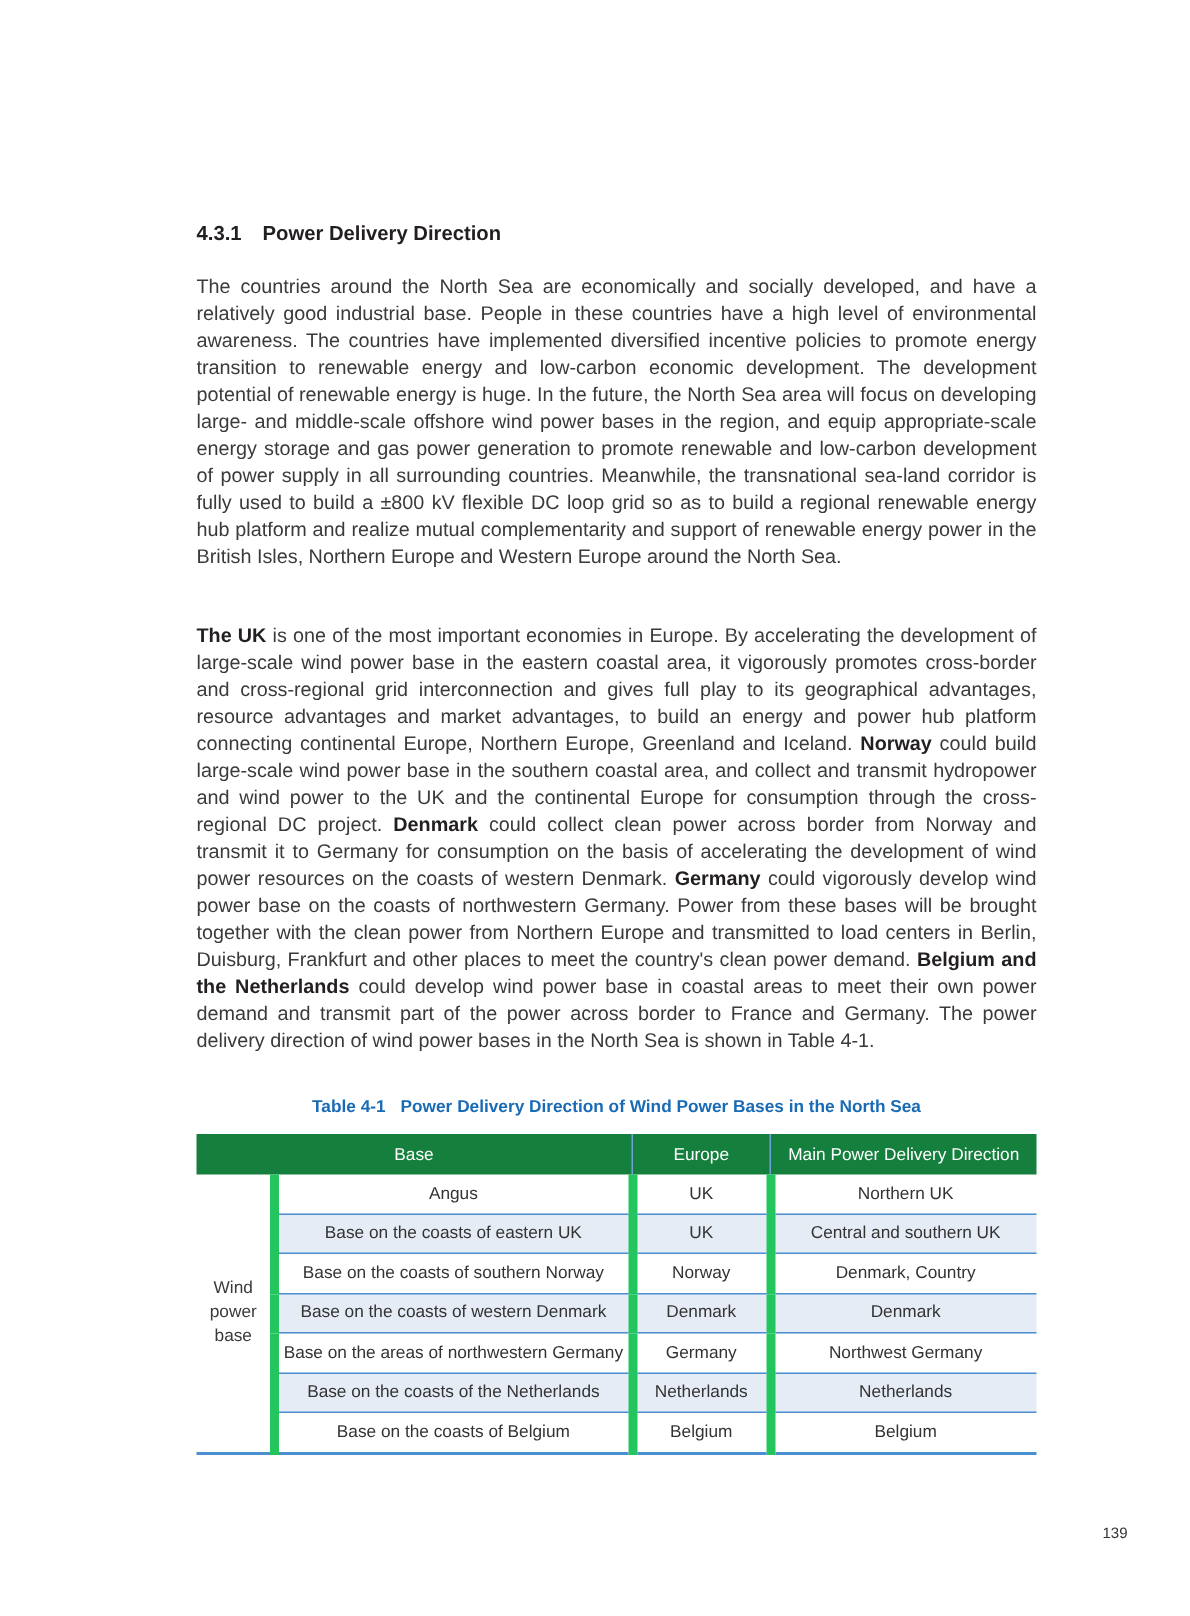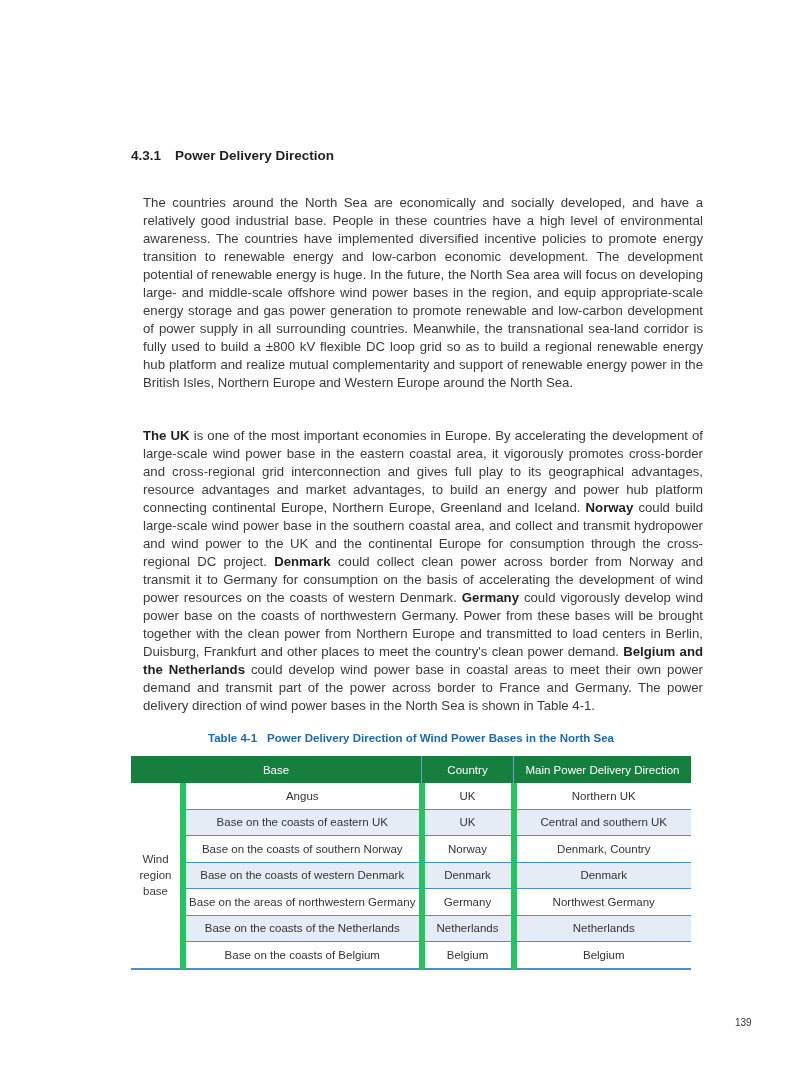--- a/index.html
+++ b/index.html
@@ -4,21 +4,21 @@
 <style>
   html, body { margin: 0; padding: 0; background: #ffffff; }
   body { width: 793px; height: 1077px; position: relative; overflow: hidden;
          font-family: "Liberation Sans", sans-serif; color: #231f20; }
   .page { position: absolute; left: 0; top: 0; width: 793px; height: 1077px; }
   .h2 { position: absolute; left: 131px; top: 111px; font-size: 16.5px; font-weight: bold; color: #231f20; margin: 0; }
   .h2 .num { display: inline-block; width: 38px; }
   .h3 { position: absolute; left: 131px; top: 148px; font-size: 13.5px; font-weight: bold; color: #231f20; margin: 0; }
   .h3 .num { display: inline-block; width: 44px; }
   .para { position: absolute; left: 131px; width: 560px; font-size: 13.2px; line-height: 18px;
-          text-align: justify; text-align-last: left; color: #3a3a3a; margin: 12px; }
+          text-align: justify; text-align-last: left; color: #3a3a3a; margin: 0; }
   .p1 { top: 182px; }
   .p2 { top: 415px; }
   .para b { font-weight: bold; color: #231f20; }
   .caption { position: absolute; left: 131px; width: 560px; top: 732px; text-align: center;
              font-size: 11.5px; font-weight: bold; color: #1a6bb5; }
   .caption .num { margin-right: 10px; }
   table.t { position: absolute; left: 131px; top: 756px; width: 560px; border-collapse: collapse;
             font-size: 11.5px; color: #333; }
   table.t th { background: #15803d; color: #ffffff; font-weight: normal; height: 27px; padding: 0;
                border-left: 1px solid #6fa3d8; }
@@ -45,27 +45,27 @@
   <p class="para p2"><b>The UK</b><span> is one of the most important economies in Europe. By accelerating the development of large-scale wind power base in the eastern coastal area, it vigorously promotes cross-border and cross-regional grid interconnection and gives full play to its geographical advantages, resource advantages and market advantages, to build an energy and power hub platform connecting continental Europe, Northern Europe, Greenland and Iceland. </span><b>Norway</b><span> could build large-scale wind power base in the southern coastal area, and collect and transmit hydropower and wind power to the UK and the continental Europe for consumption through the cross-regional DC project. </span><b>Denmark</b><span> could collect clean power across border from Norway and transmit it to Germany for consumption on the basis of accelerating the development of wind power resources on the coasts of western Denmark. </span><b>Germany</b><span> could vigorously develop wind power base on the coasts of northwestern Germany. Power from these bases will be brought together with the clean power from Northern Europe and transmitted to load centers in Berlin, Duisburg, Frankfurt and other places to meet the country's clean power demand. </span><b>Belgium and the Netherlands</b><span> could develop wind power base in coastal areas to meet their own power demand and transmit part of the power across border to France and Germany. The power delivery direction of wind power bases in the North Sea is shown in Table 4-1.</span></p>
 
   <div class="caption">
     <span class="num">Table 4-1</span><span>Power Delivery Direction of Wind Power Bases in the North Sea</span>
   </div>
 
   <table class="t">
     <thead>
       <tr>
         <th colspan="2">Base</th>
-        <th style="width:91px">Country</th>
+        <th style="width:91px">Europe</th>
         <th style="width:177px">Main Power Delivery Direction</th>
       </tr>
     </thead>
     <tbody>
       <tr>
-        <td class="group" rowspan="7">Wind region base</td>
+        <td class="group" rowspan="7">Wind power base</td>
         <td class="c">Angus</td>
         <td class="c">UK</td>
         <td class="c">Northern UK</td>
       </tr>
       <tr class="shade">
         <td class="c">Base on the coasts of eastern UK</td>
         <td class="c">UK</td>
         <td class="c">Central and southern UK</td>
       </tr>
       <tr>

